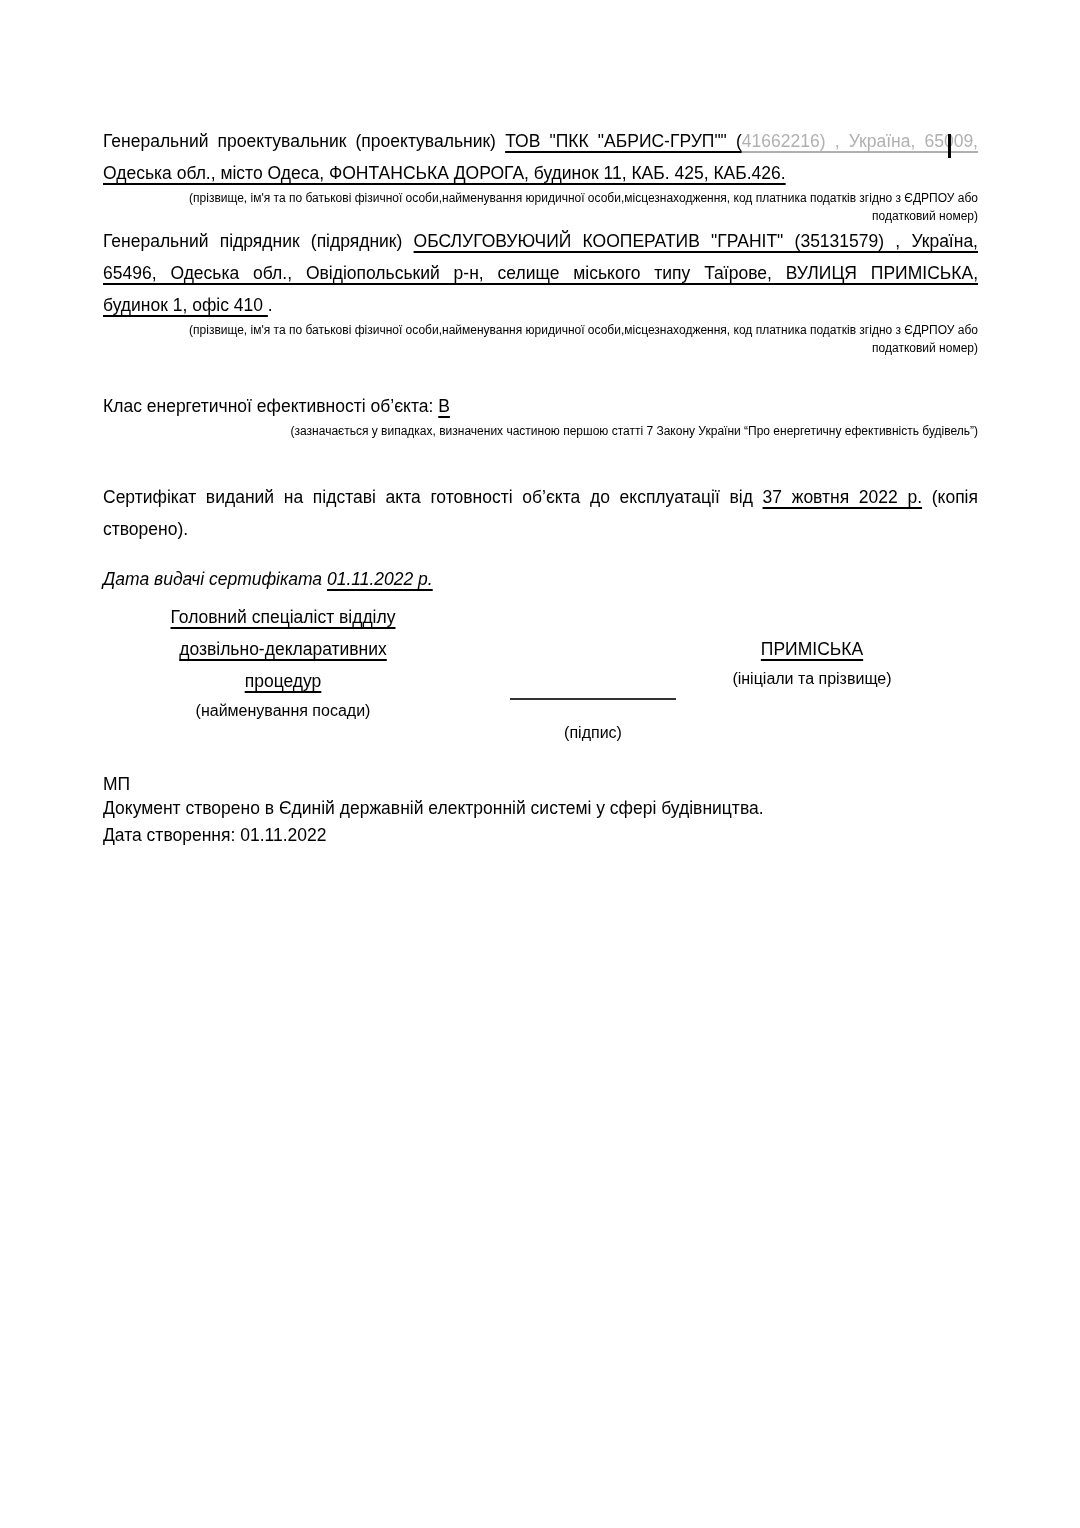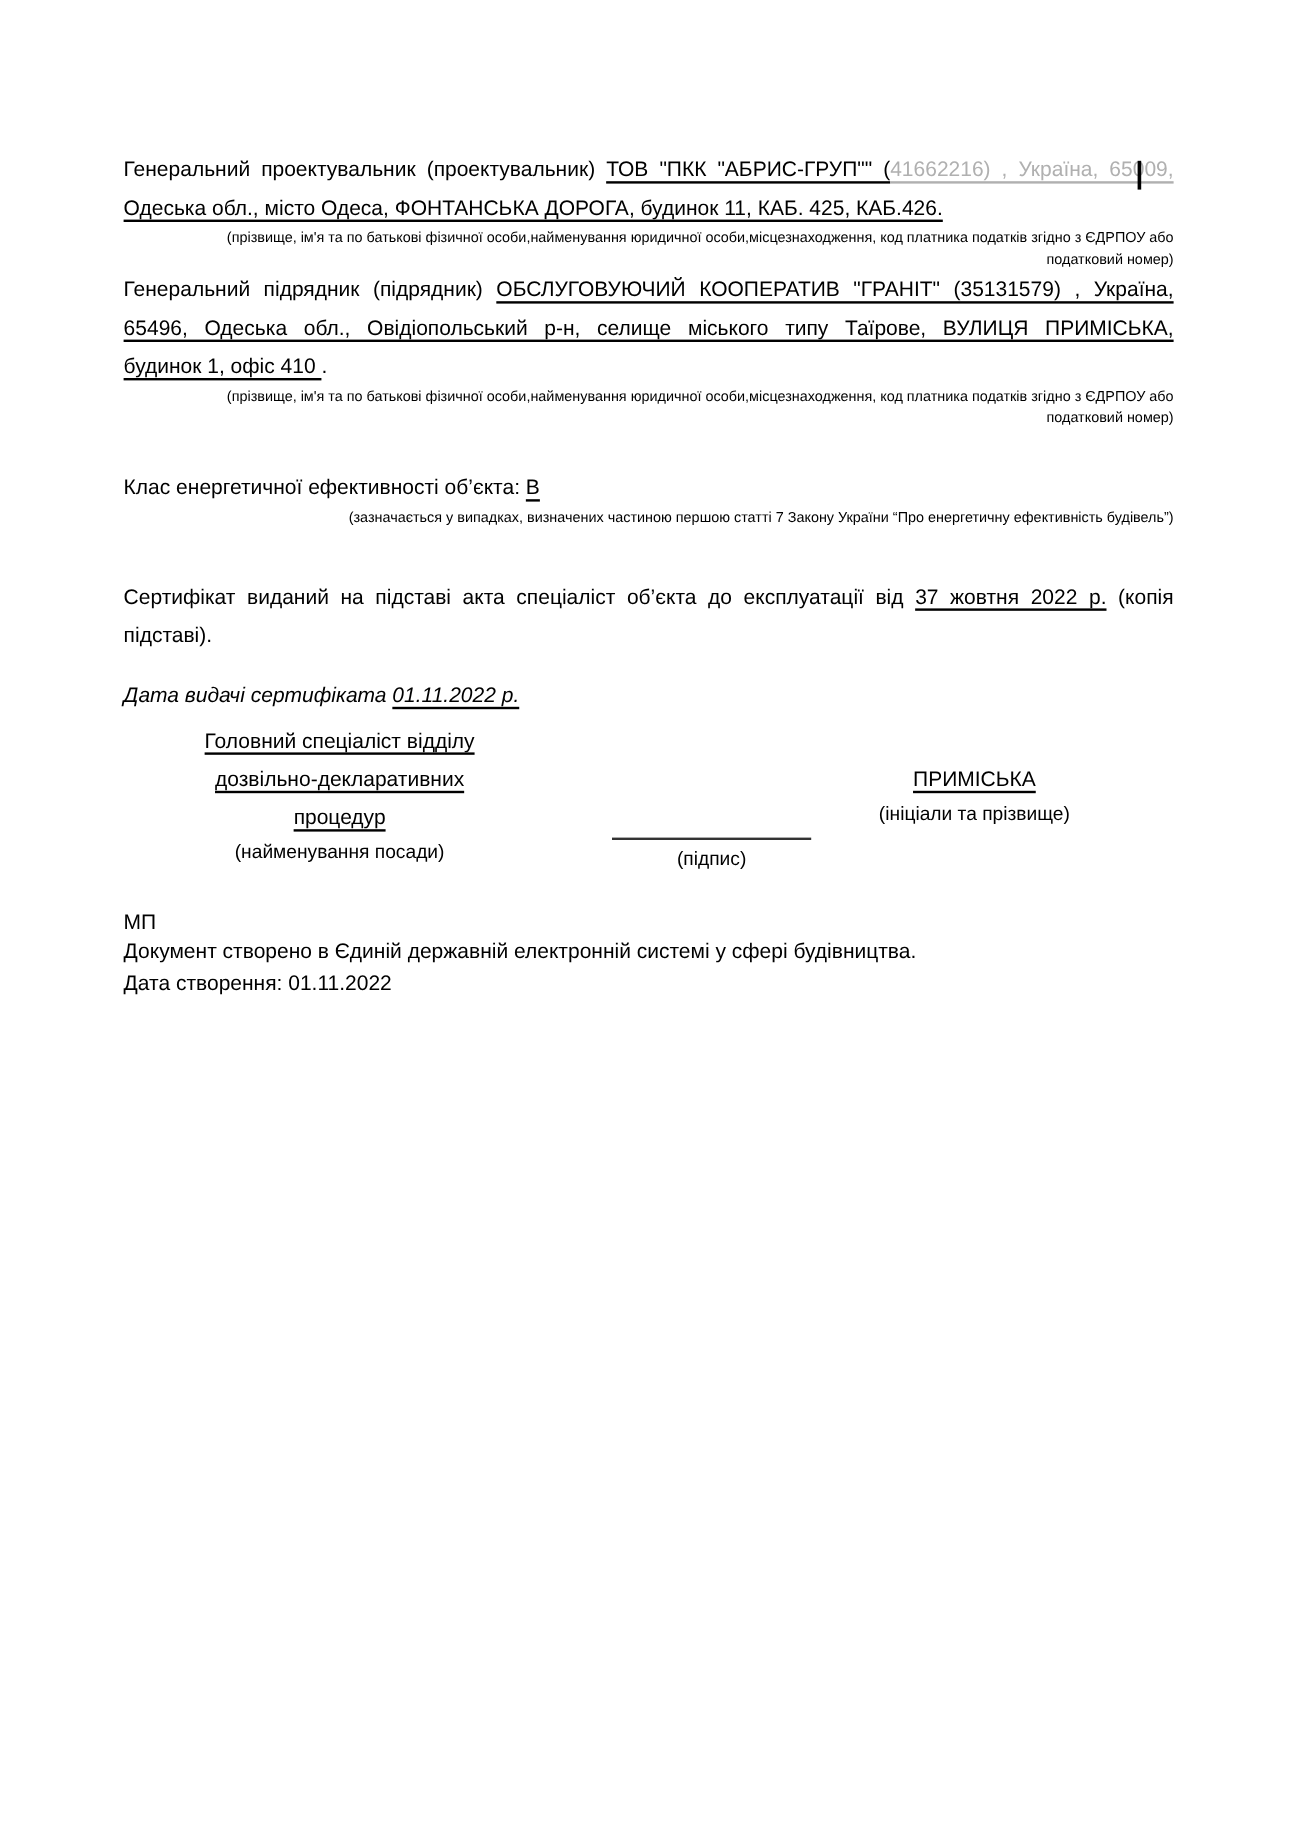--- a/index.html
+++ b/index.html
@@ -60,21 +60,21 @@
   .sig-rule {
     margin-top: 97px;
     border-top: 2px solid #333333;
     height: 0;
   }
   .sign-caption {
     font-size: 16px;
     line-height: 22px;
     margin-top: 3px;
   }
-  .col-sig .sign-caption { margin-top: 6px; }
+  .col-sig .sign-caption { margin-top: 22px; }
   .sec-stamp  { margin-top: 29px; line-height: 22px; }
   .sec-footer { line-height: 27px; }
   .cursor-artifact {
     position: absolute;
     left: 948px;
     top: 134px;
     width: 3px;
     height: 24px;
     background: #000000;
   }
@@ -104,22 +104,22 @@
   </section>
 
   <section class="sec-energy">
     <div class="line"><span>Клас енергетичної ефективності об’єкта: </span><span class="u">В</span></div>
     <div class="caption">
       <div>(зазначається у випадках, визначених частиною першою статті 7 Закону України “Про енергетичну ефективність будівель”)</div>
     </div>
   </section>
 
   <section class="sec-cert">
-    <div class="jline"><span>Сертифікат виданий на підставі акта спеціаліст об’єкта до експлуатації від </span><span class="u">37 жовтня 2022 р.</span><span> (копія</span></div>
-    <div class="line">підставі).</div>
+    <div class="jline"><span>Сертифікат виданий на підставі акта готовності об’єкта до експлуатації від </span><span class="u">37 жовтня 2022 р.</span><span> (копія</span></div>
+    <div class="line">створено).</div>
   </section>
 
   <section class="sec-issue">
     <div class="line"><span>Дата видачі сертифіката </span><span class="u">01.11.2022 р.</span></div>
   </section>
 
   <section class="sec-sign">
     <div class="sign-col col-position">
       <div><span class="u">Головний спеціаліст відділу</span></div>
       <div><span class="u">дозвільно-декларативних</span></div>

